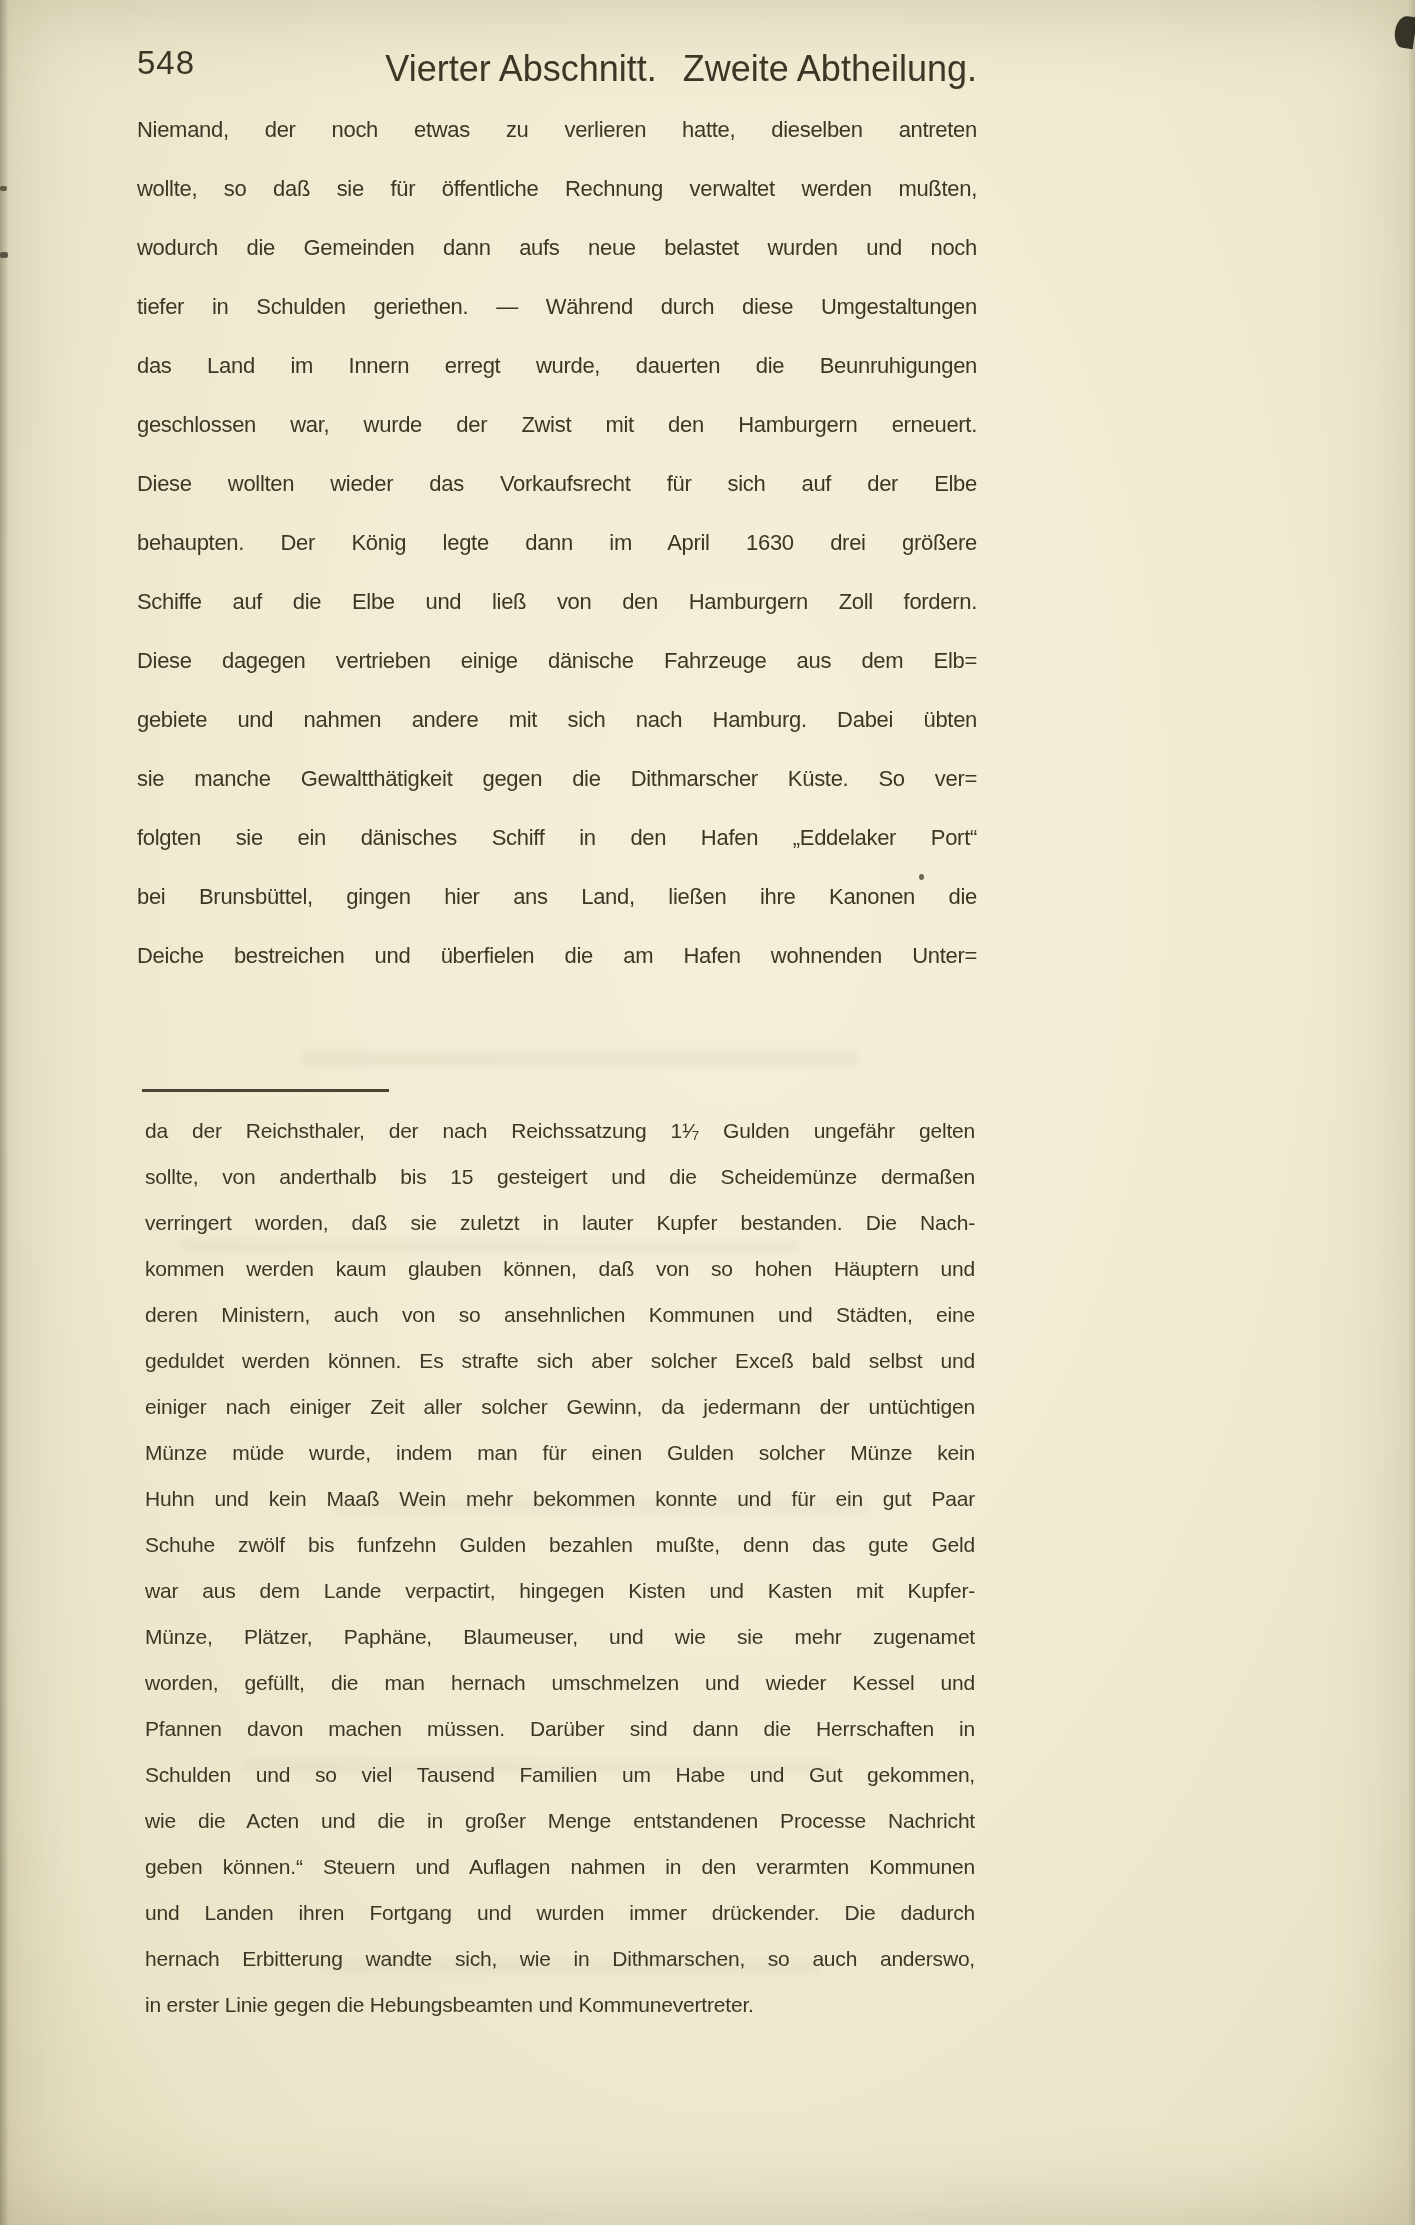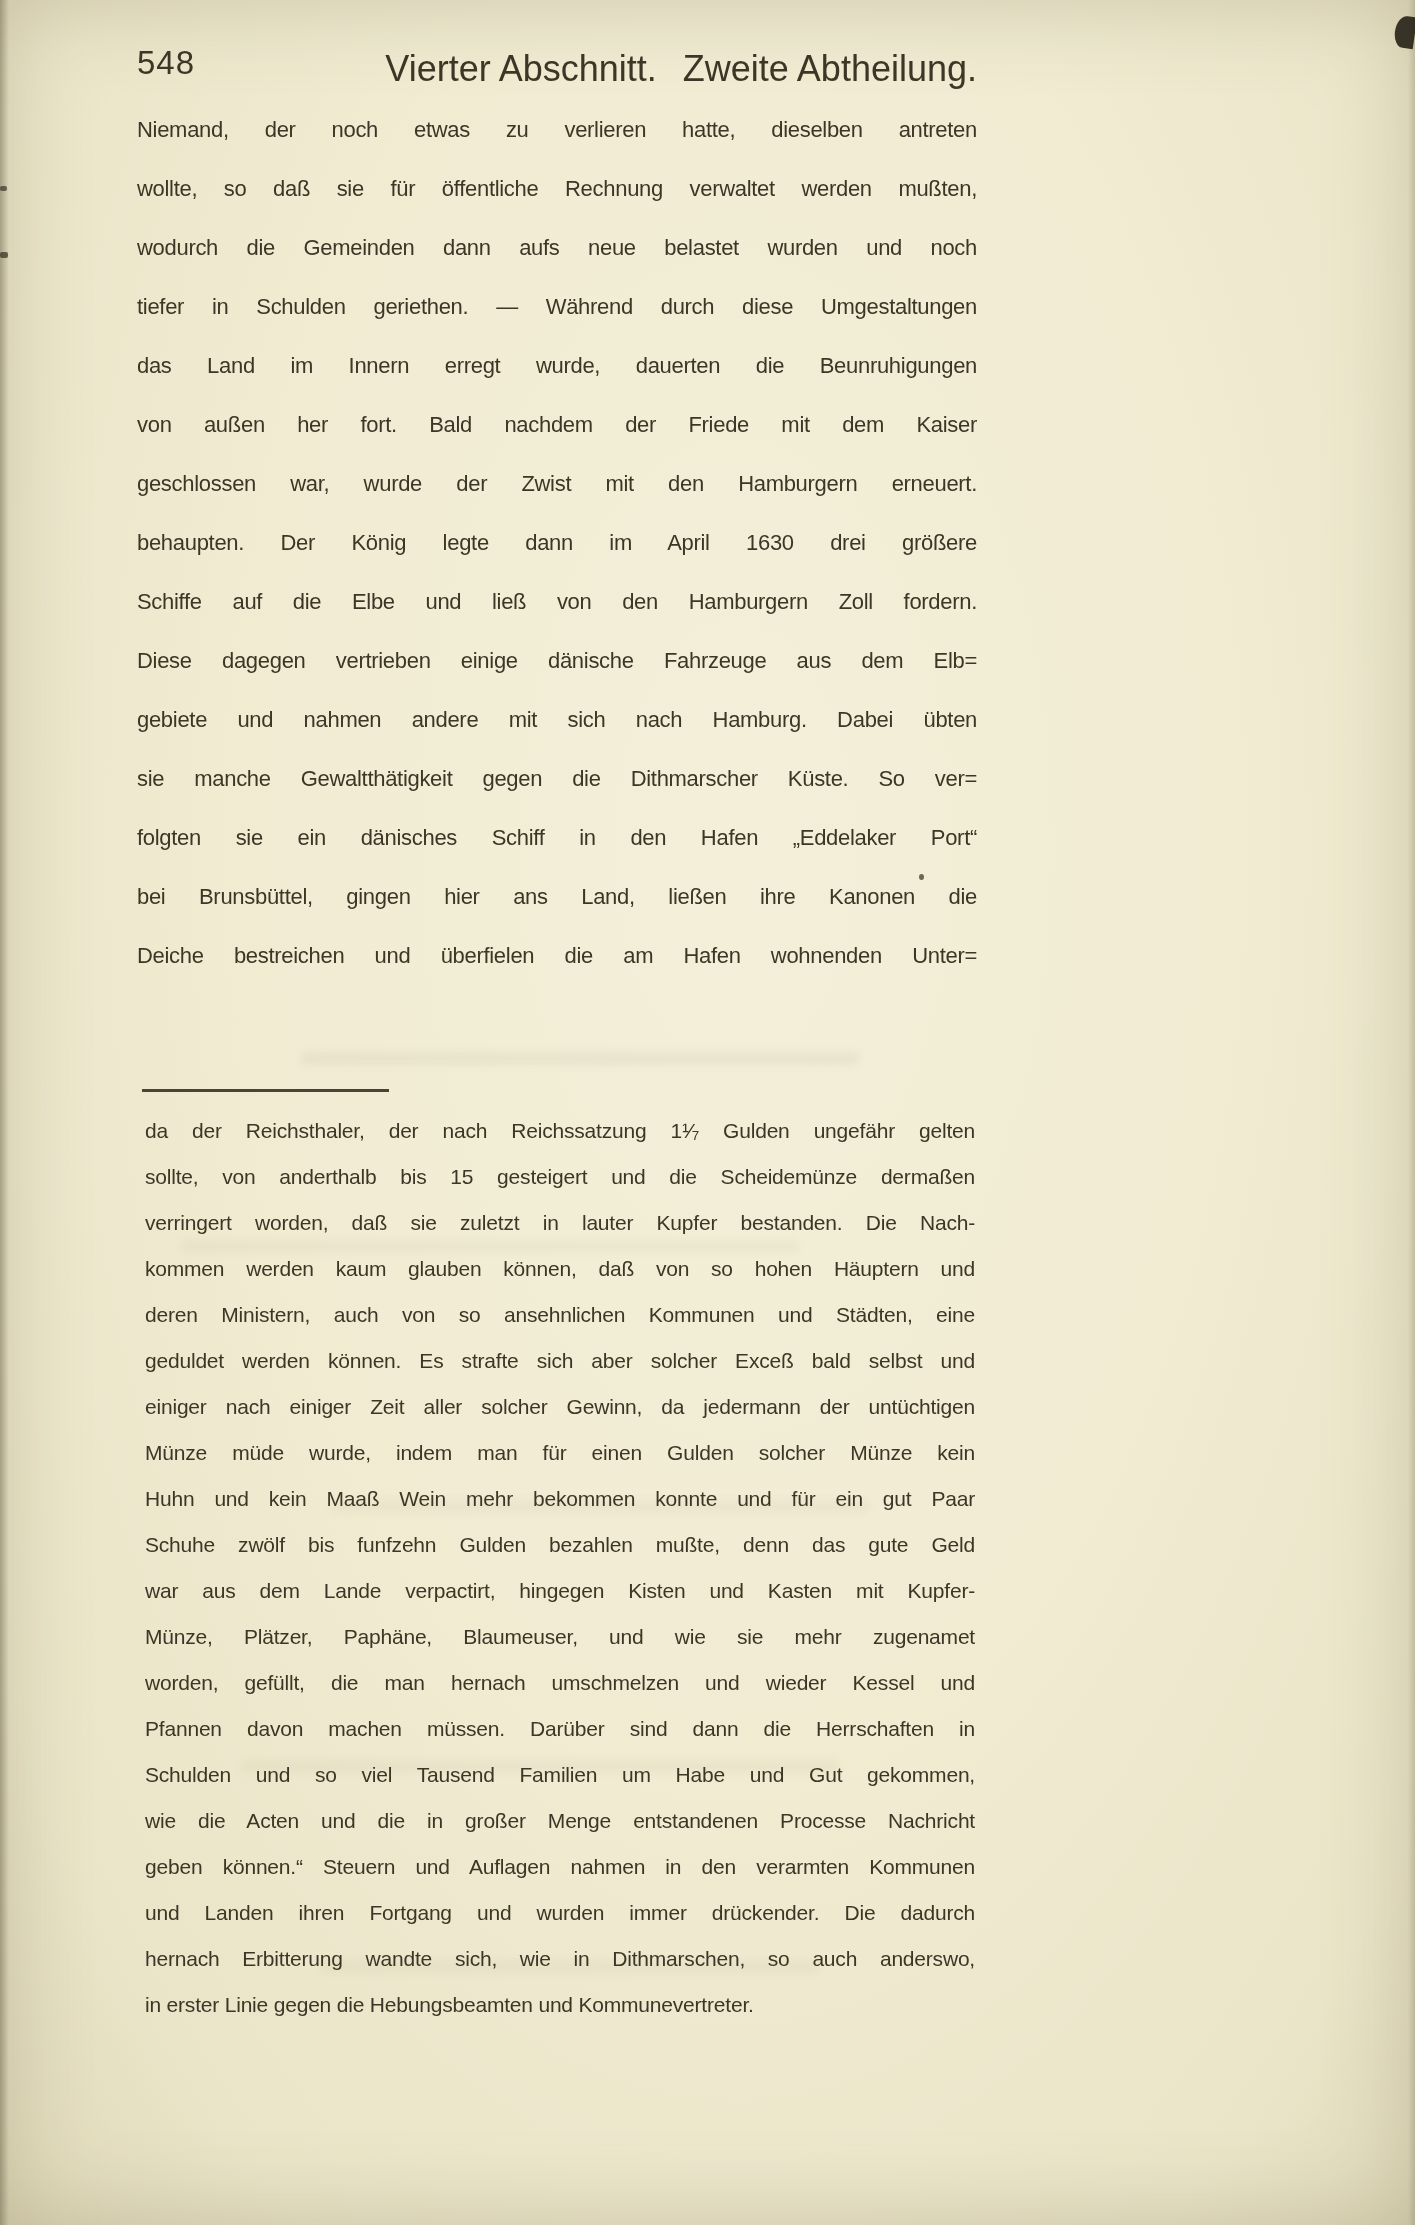--- a/index.html
+++ b/index.html
@@ -97,22 +97,22 @@
   <div class="running-title">
     <span class="sect">Vierter Abschnitt.</span><span>Zweite Abtheilung.</span>
   </div>
 
   <div class="body-block">
     <div class="tline">Niemand, der noch etwas zu verlieren hatte, dieselben antreten</div>
     <div class="tline">wollte, so daß sie für öffentliche Rechnung verwaltet werden mußten,</div>
     <div class="tline">wodurch die Gemeinden dann aufs neue belastet wurden und noch</div>
     <div class="tline">tiefer in Schulden geriethen. — Während durch diese Umgestaltungen</div>
     <div class="tline">das Land im Innern erregt wurde, dauerten die Beunruhigungen</div>
-    <div class="tline">von außen her fort. Bald nachdem der Friede mit dem Kaiser</div>
     <div class="tline">geschlossen war, wurde der Zwist mit den Hamburgern erneuert.</div>
+    <div class="tline">Diese wollten wieder das Vorkaufsrecht für sich auf der Elbe</div>
     <div class="tline">behaupten. Der König legte dann im April 1630 drei größere</div>
     <div class="tline">Schiffe auf die Elbe und ließ von den Hamburgern Zoll fordern.</div>
     <div class="tline">Diese dagegen vertrieben einige dänische Fahrzeuge aus dem Elb=</div>
     <div class="tline">gebiete und nahmen andere mit sich nach Hamburg. Dabei übten</div>
     <div class="tline">sie manche Gewaltthätigkeit gegen die Dithmarscher Küste. So ver=</div>
     <div class="tline">folgten sie ein dänisches Schiff in den Hafen „Eddelaker Port“</div>
     <div class="tline">bei Brunsbüttel, gingen hier ans Land, ließen ihre Kanonen die</div>
     <div class="tline">Deiche bestreichen und überfielen die am Hafen wohnenden Unter=</div>
   </div>
 

